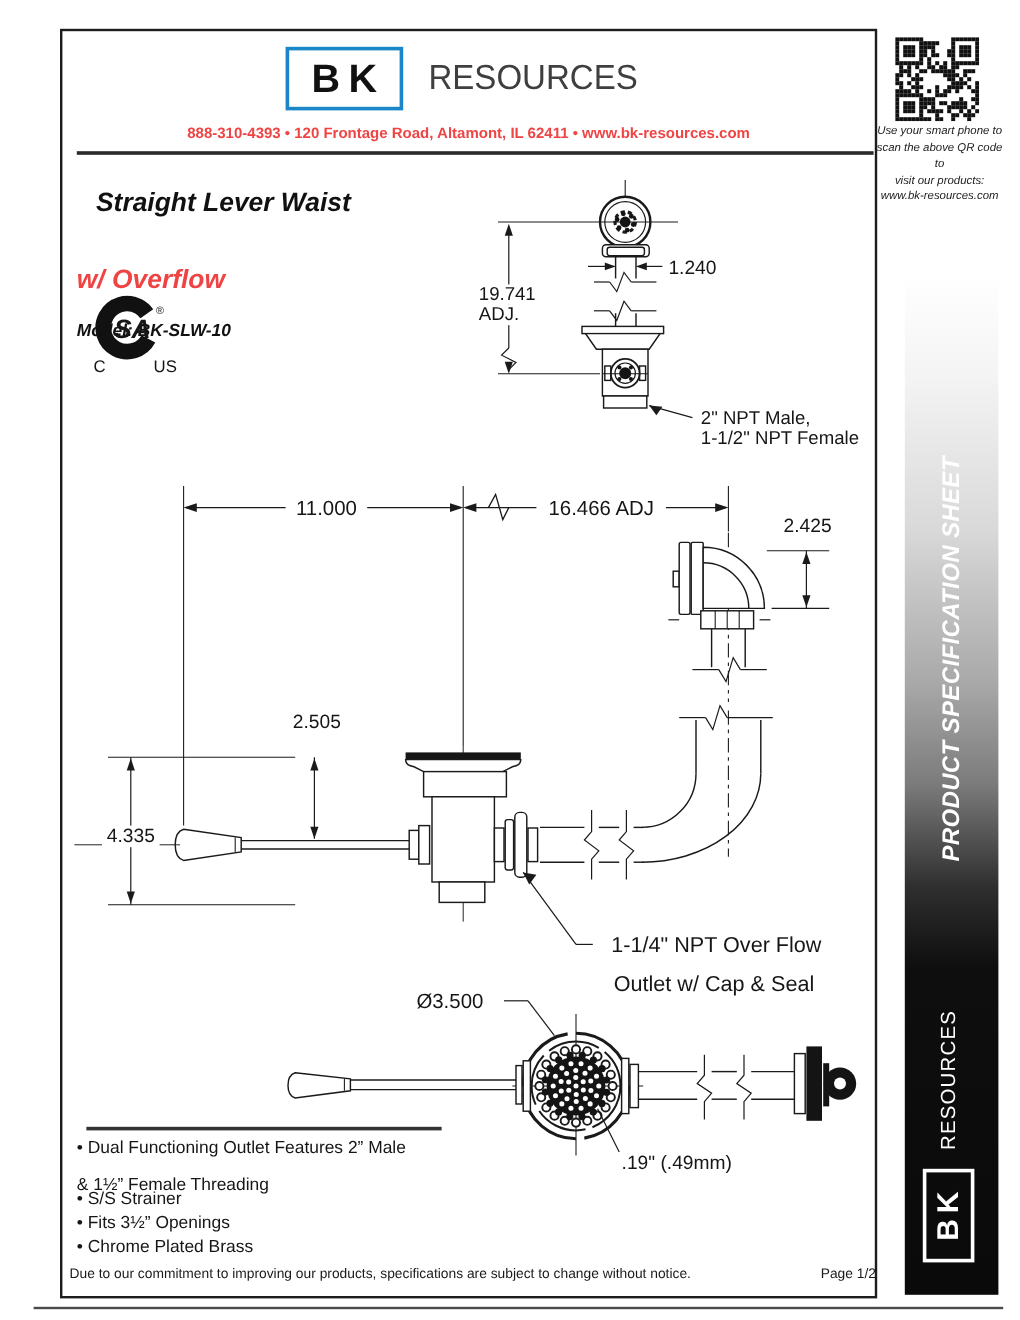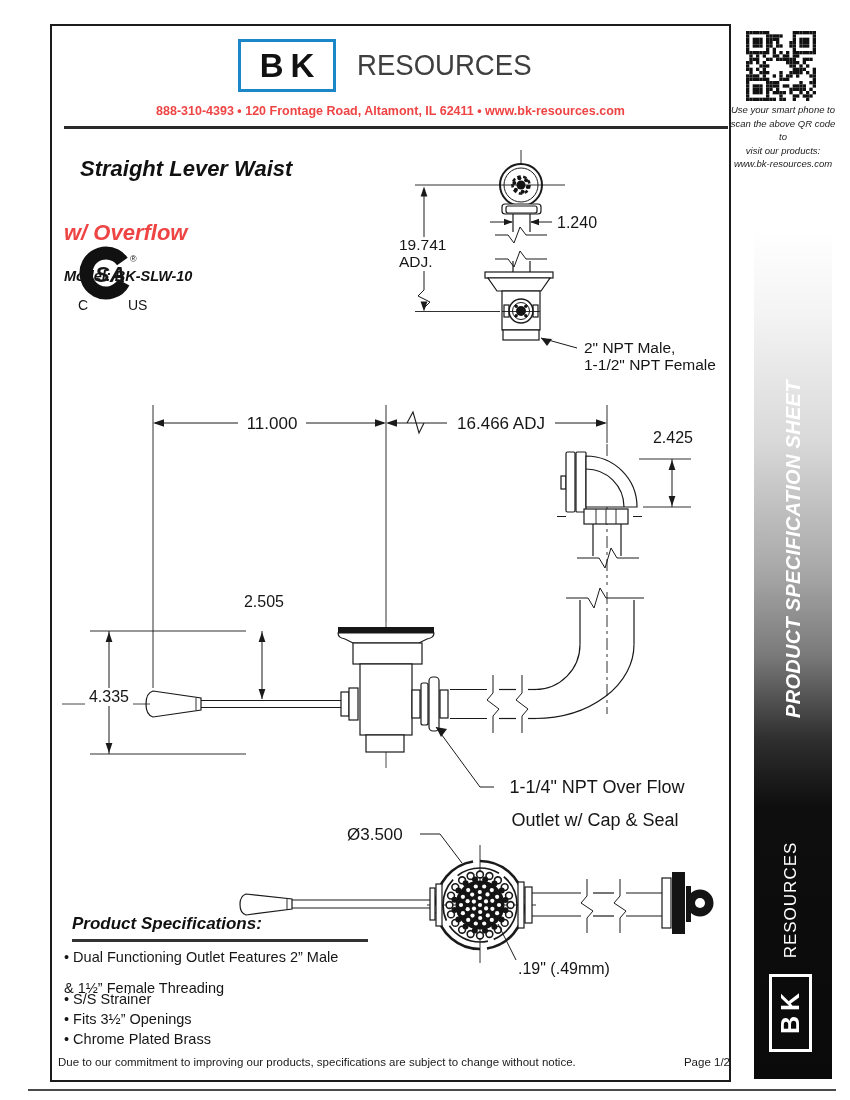--- a/index.html
+++ b/index.html
@@ -590,21 +590,20 @@
     <circle cx="700" cy="903" r="5" fill="#fff" stroke="none"></circle>
 
     <line x1="420" y1="834" x2="440" y2="834" stroke-width="1"></line>
     <line x1="440" y1="834" x2="462" y2="863" stroke-width="1"></line>
     <text x="347" y="840" font-size="17" stroke="none">Ø3.500</text>
 
     <line x1="498" y1="924" x2="516" y2="960" stroke-width="1"></line>
     <text x="518" y="974" font-size="16" stroke="none">.19" (.49mm)</text>
   </svg>
 
-  <div class="abs spec-title">Product Specifications:</div>
   <div class="abs spec-underline"></div>
   <div class="abs spec-line" style="top:949px;">• Dual Functioning Outlet Features 2” Male</div>
   <div class="abs spec-line" style="top:969px;margin-top:11px;">&amp; 1½” Female Threading</div>
   <div class="abs spec-line" style="top:991px;">• S/S Strainer</div>
   <div class="abs spec-line" style="top:1011px;">• Fits 3½” Openings</div>
   <div class="abs spec-line" style="top:1031px;">• Chrome Plated Brass</div>
 
   <div class="abs footer-text">Due to our commitment to improving our products, specifications are subject to change without notice.</div>
   <div class="abs footer-page">Page 1/2</div>
   <div class="abs bottom-line"></div>

